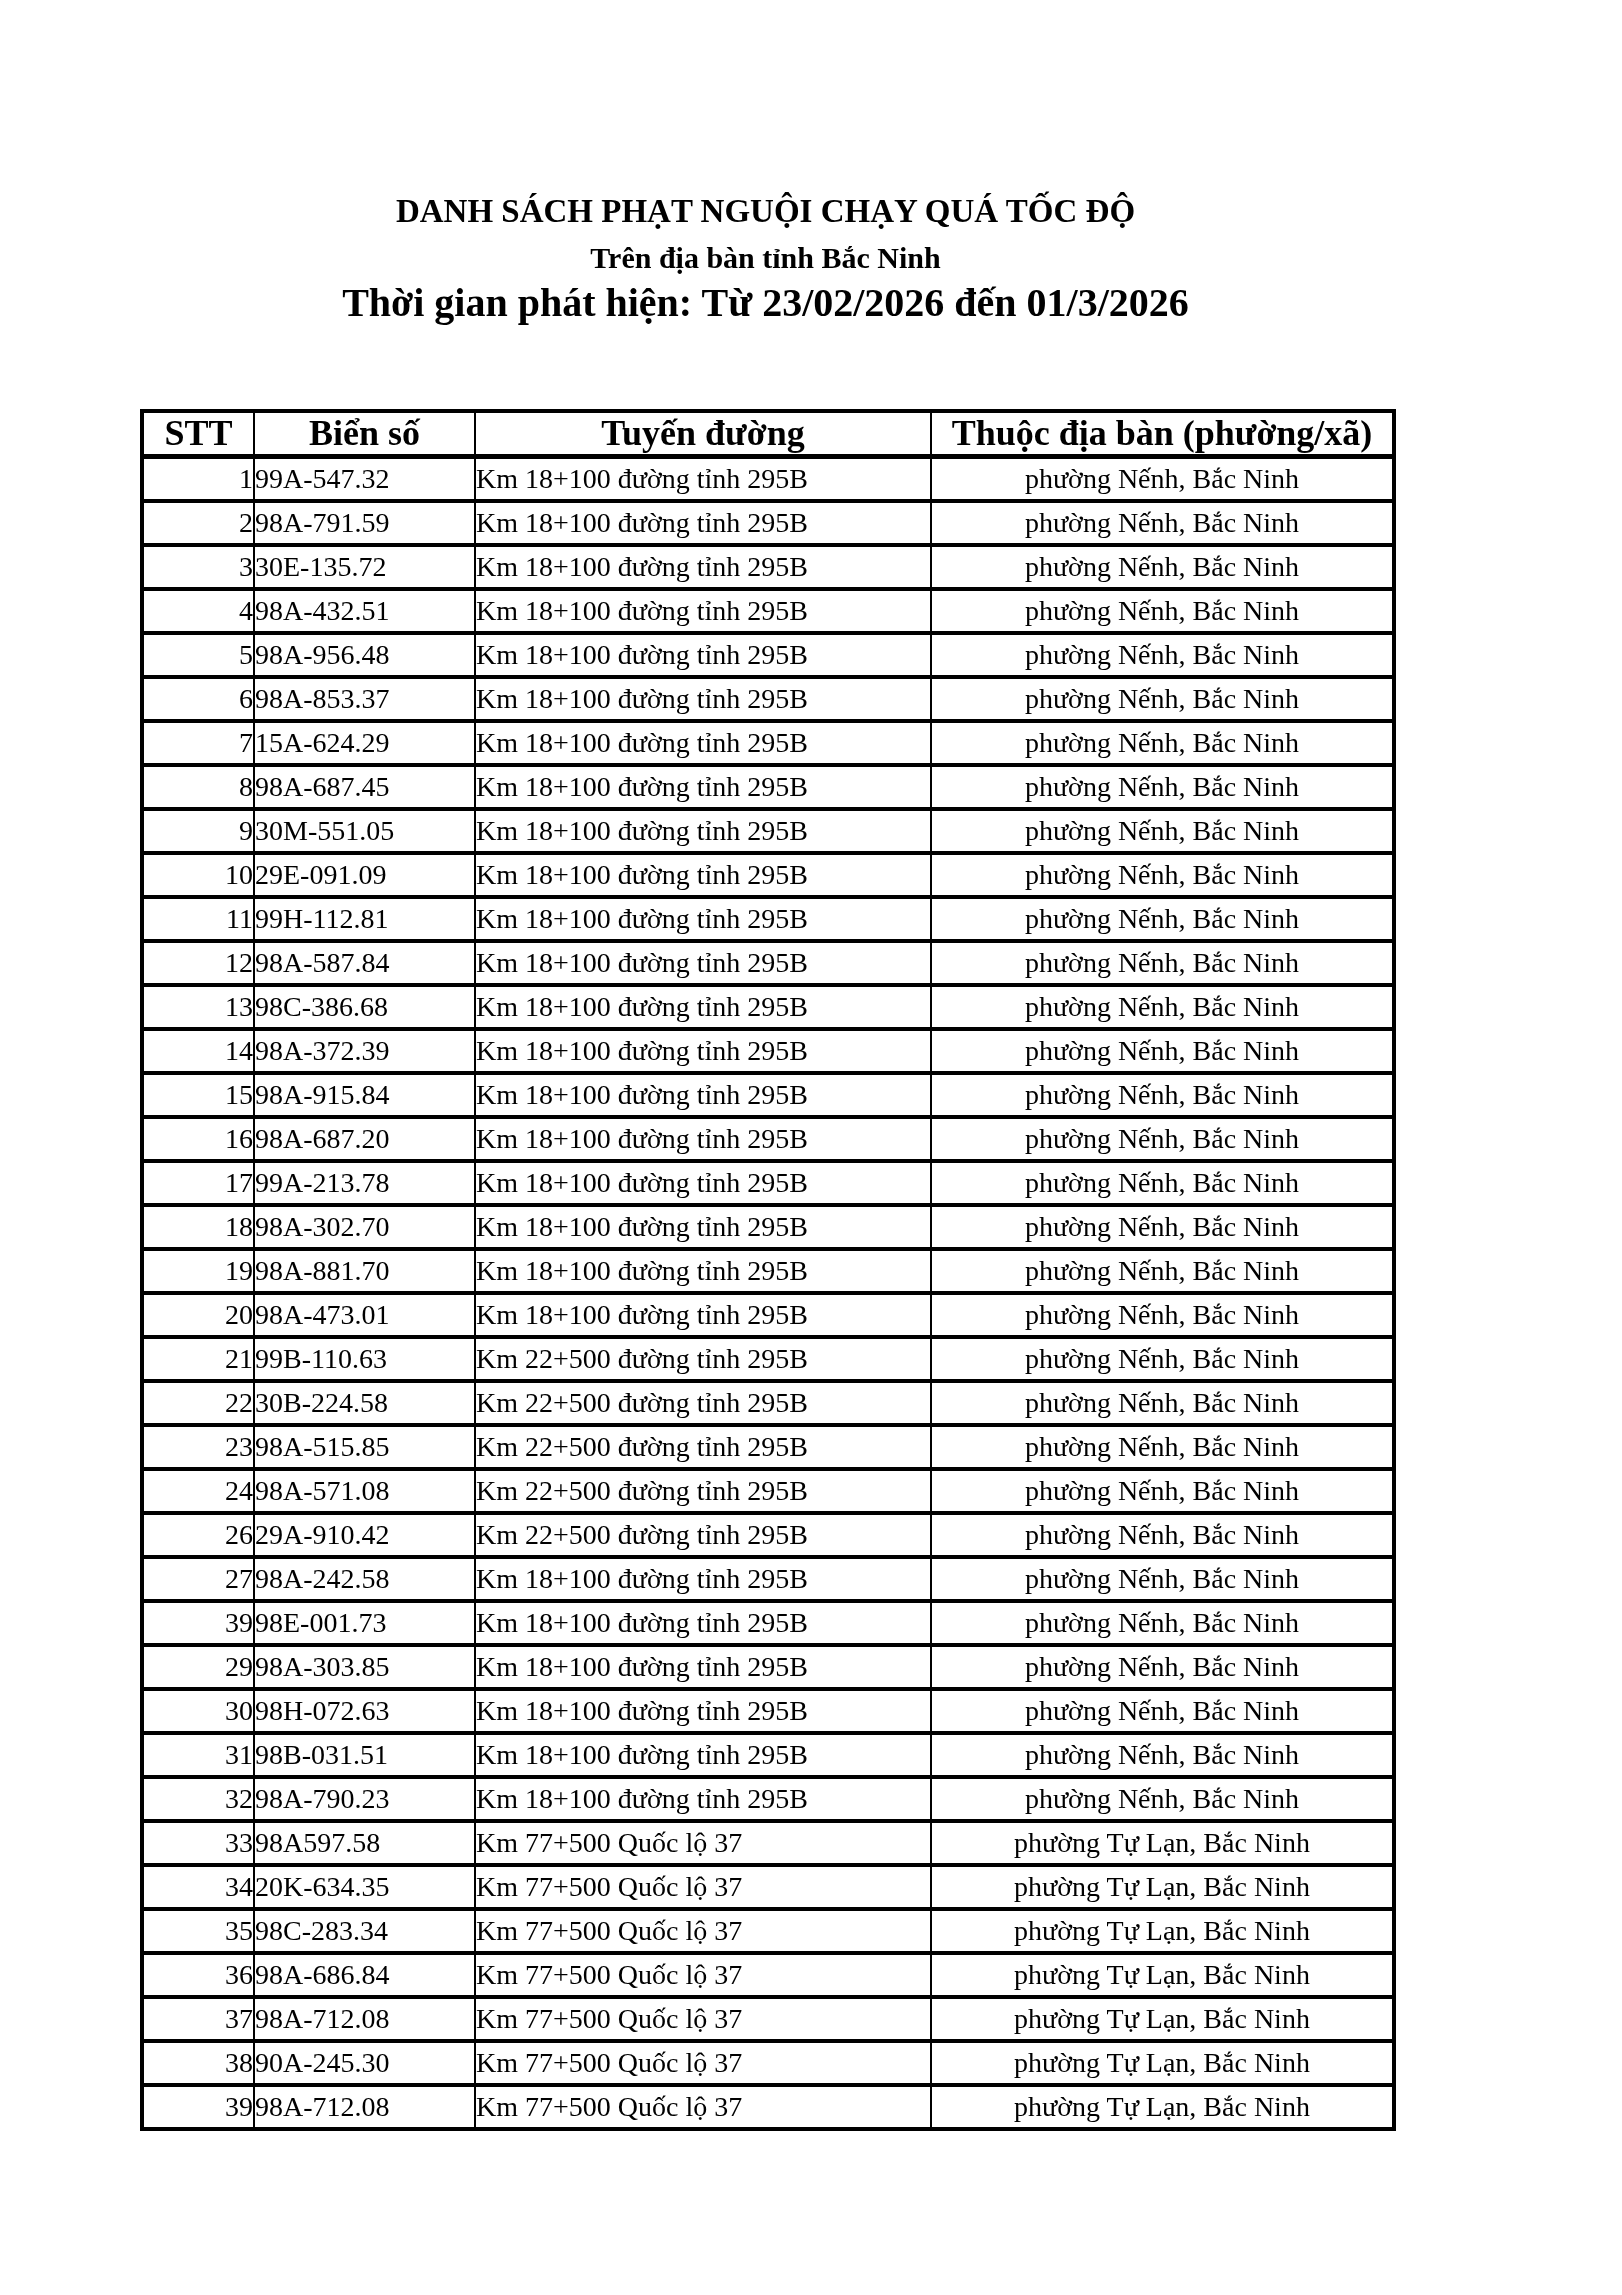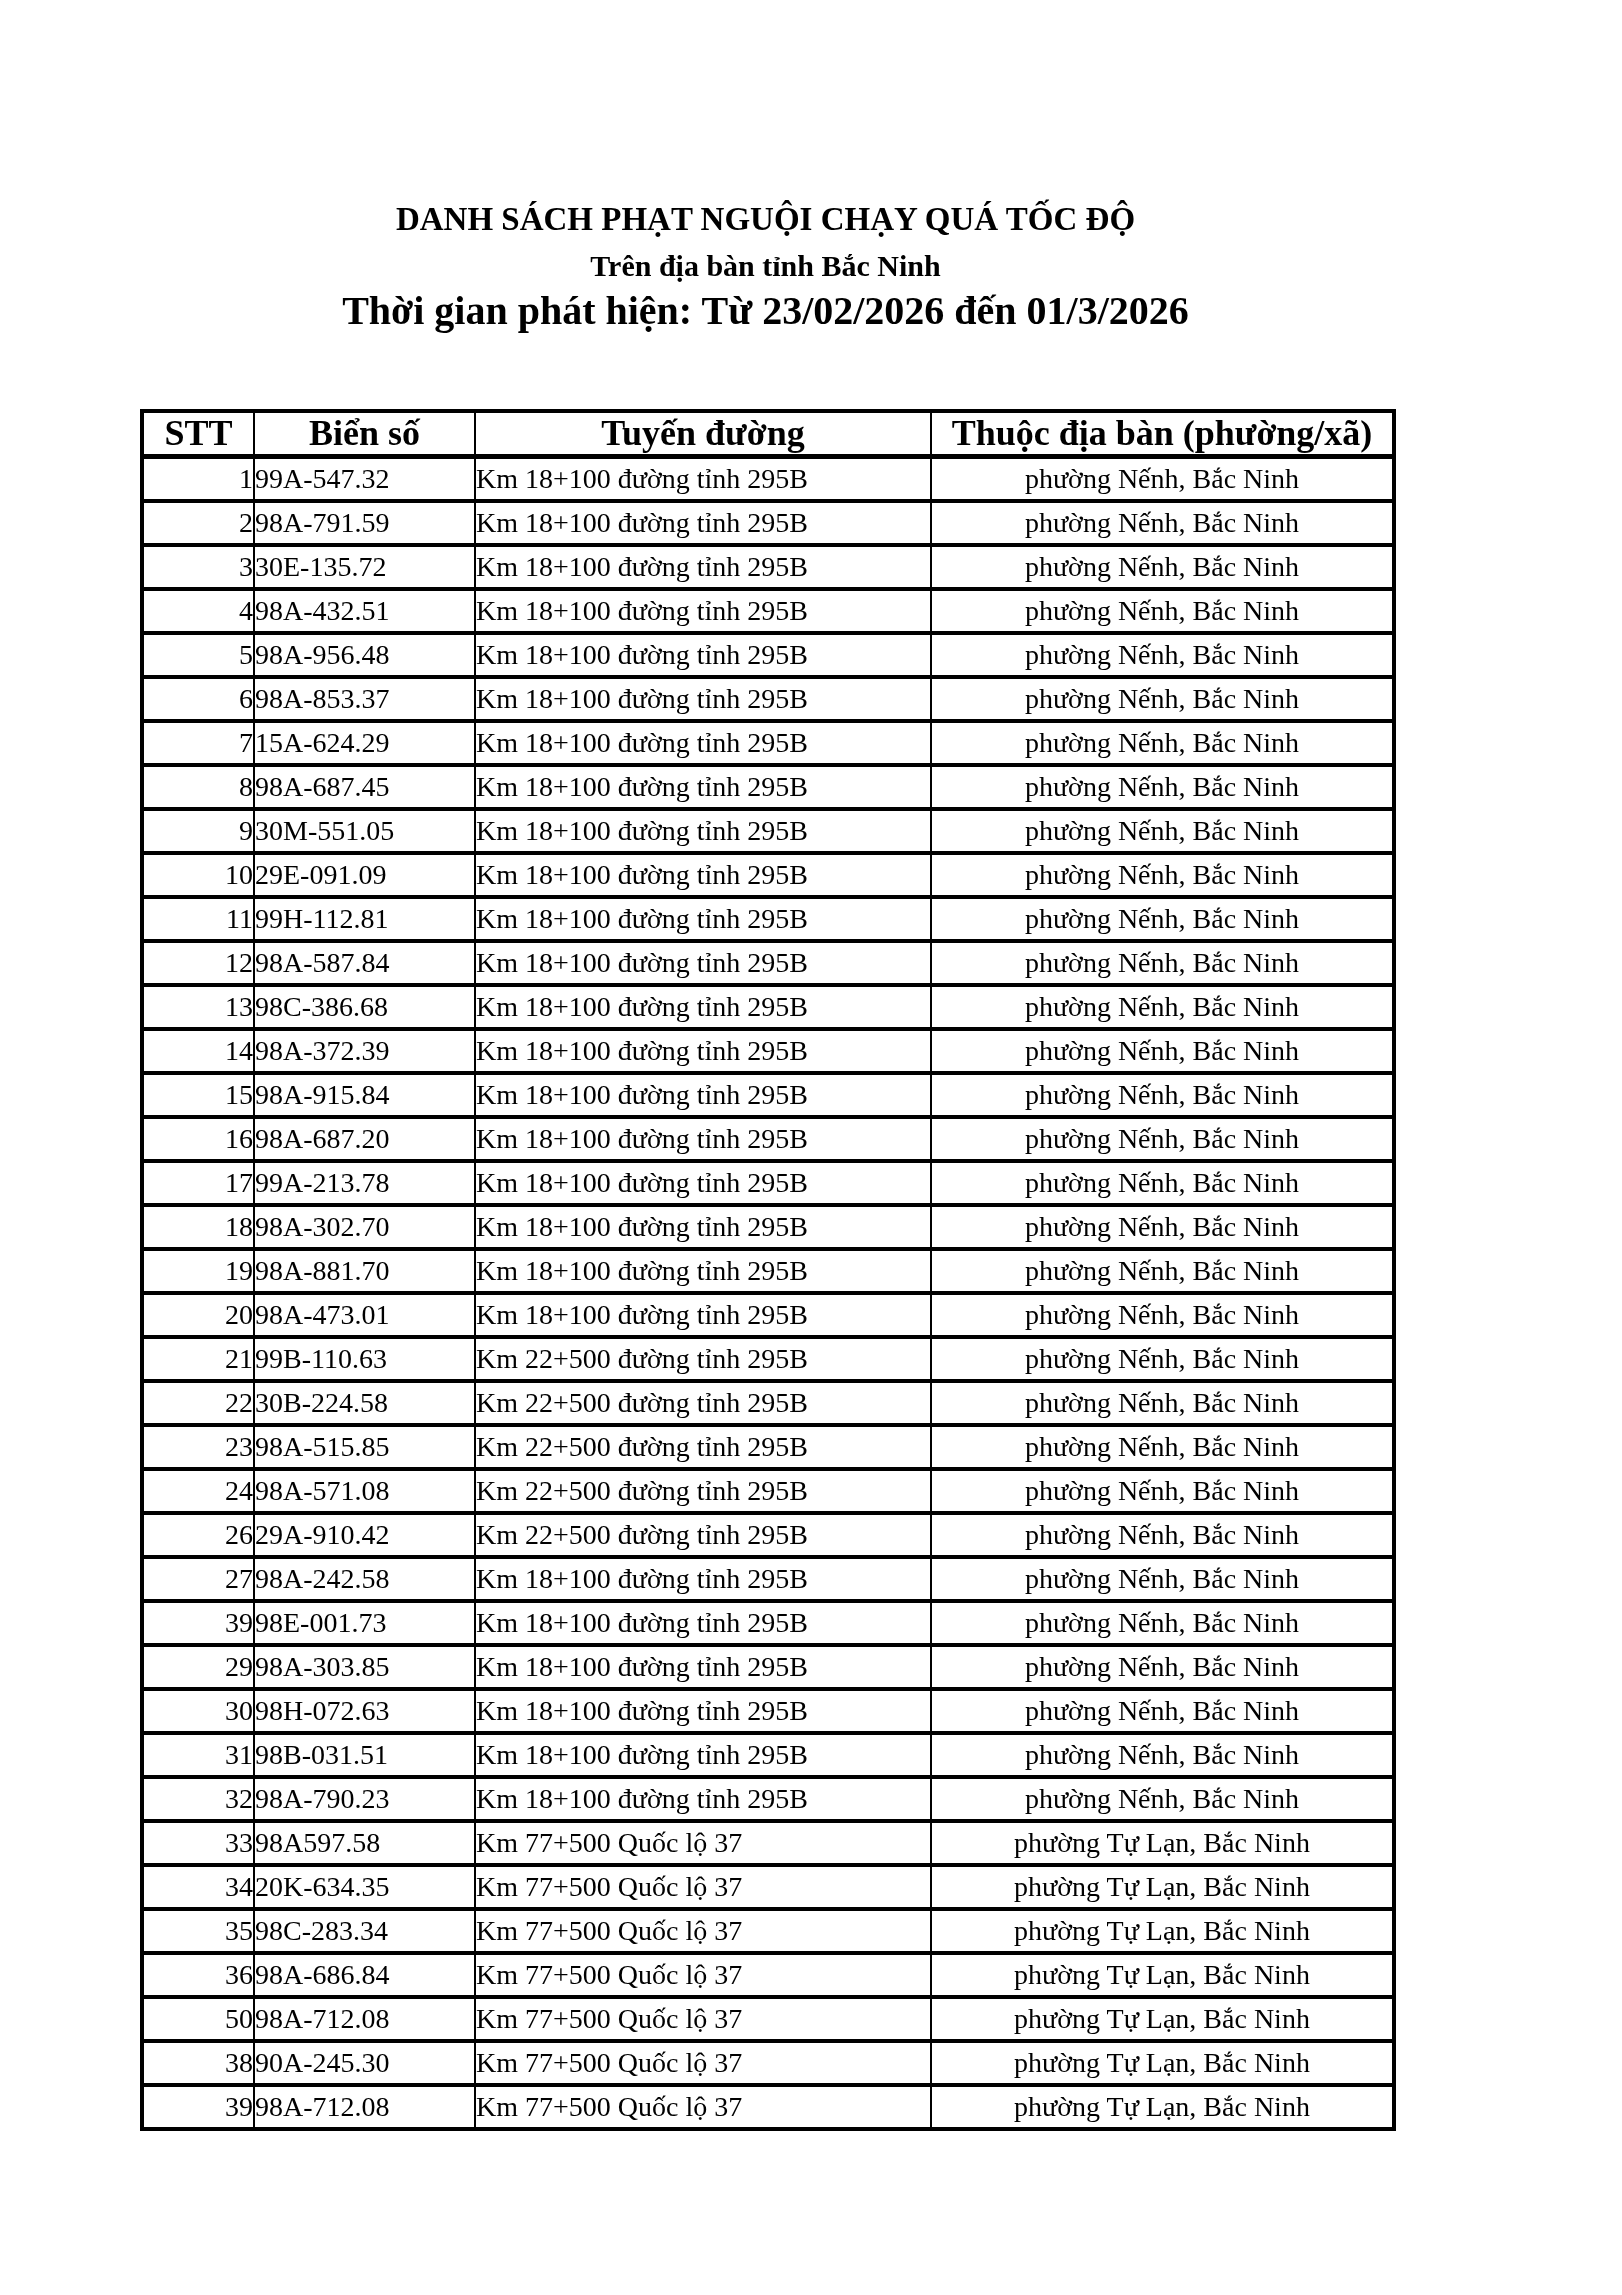--- a/index.html
+++ b/index.html
@@ -11,21 +11,21 @@
     width: 1622px;
     height: 2295px;
     position: relative;
     font-family: "Liberation Serif", "DejaVu Serif", serif;
     color: #000000;
     overflow: hidden;
   }
   .title-block {
     position: absolute;
     left: 140px;
-    top: 196px;
+    top: 188px;
     width: 1251px;
     text-align: center;
     font-weight: bold;
   }
   .title-line1 {
     font-size: 33px;
     line-height: 47px;
     white-space: nowrap;
   }
   .title-line2 {
@@ -342,21 +342,21 @@
   </tr>
 
   <tr>
     <td class="col-stt">36</td>
     <td class="col-plate">98A-686.84</td>
     <td class="col-route">Km 77+500 Quốc lộ 37</td>
     <td class="col-area">phường Tự Lạn, Bắc Ninh</td>
   </tr>
 
   <tr>
-    <td class="col-stt">50</td>
+    <td class="col-stt">37</td>
     <td class="col-plate">98A-712.08</td>
     <td class="col-route">Km 77+500 Quốc lộ 37</td>
     <td class="col-area">phường Tự Lạn, Bắc Ninh</td>
   </tr>
 
   <tr>
     <td class="col-stt">38</td>
     <td class="col-plate">90A-245.30</td>
     <td class="col-route">Km 77+500 Quốc lộ 37</td>
     <td class="col-area">phường Tự Lạn, Bắc Ninh</td>

